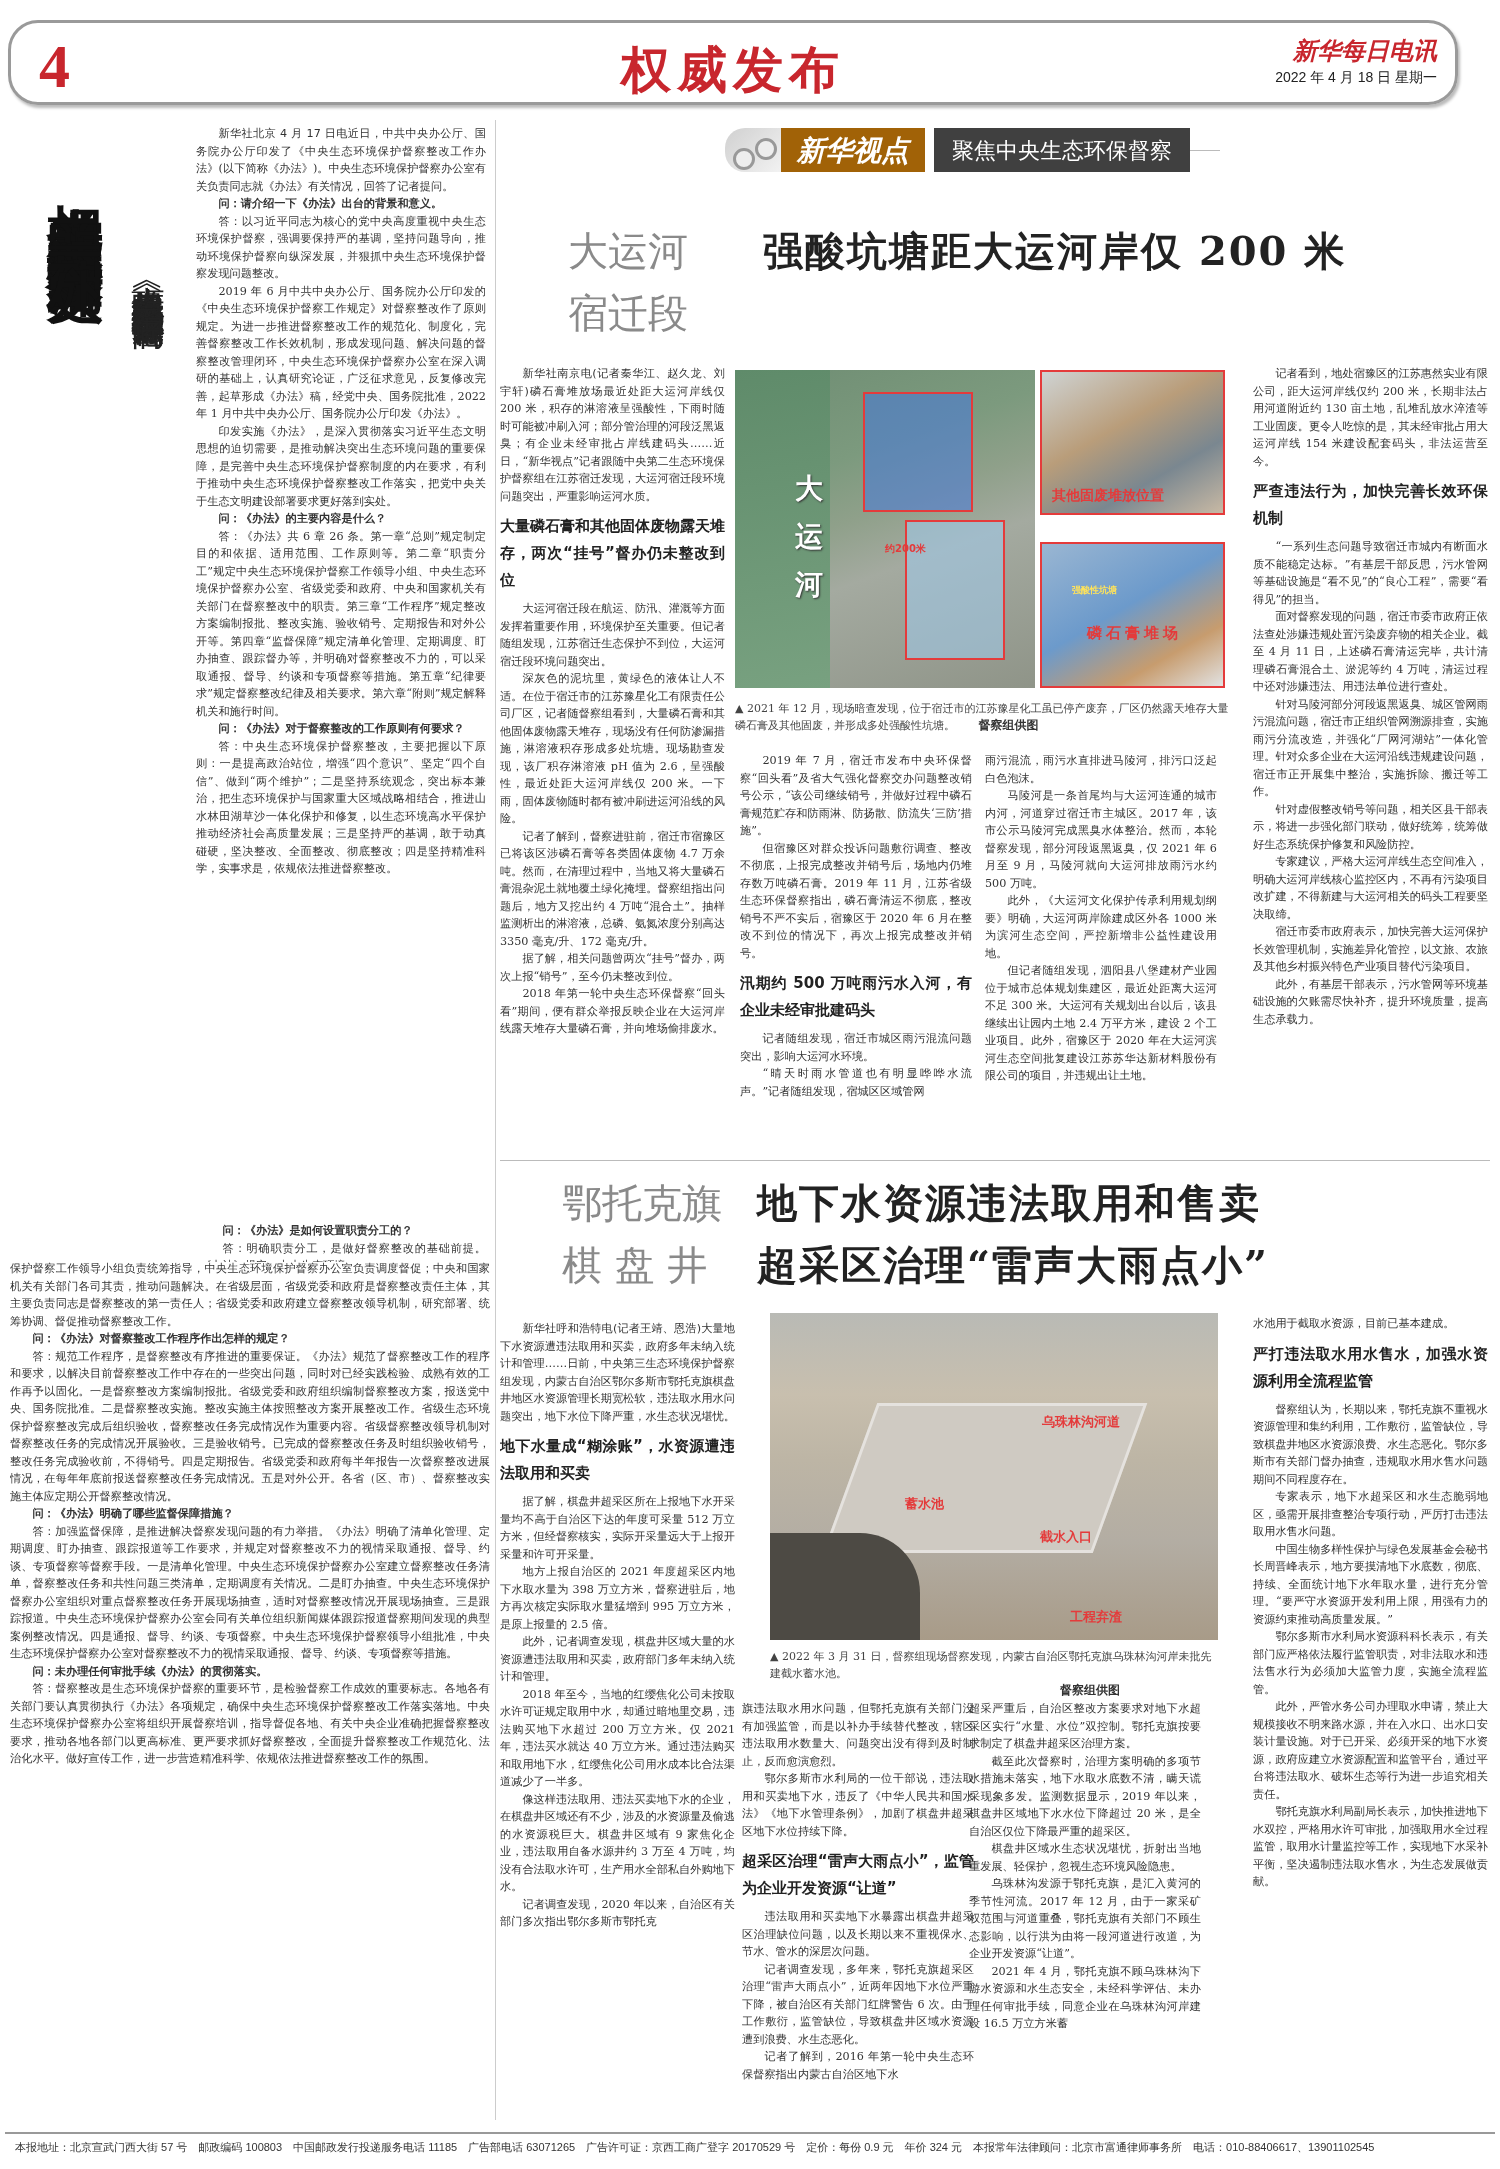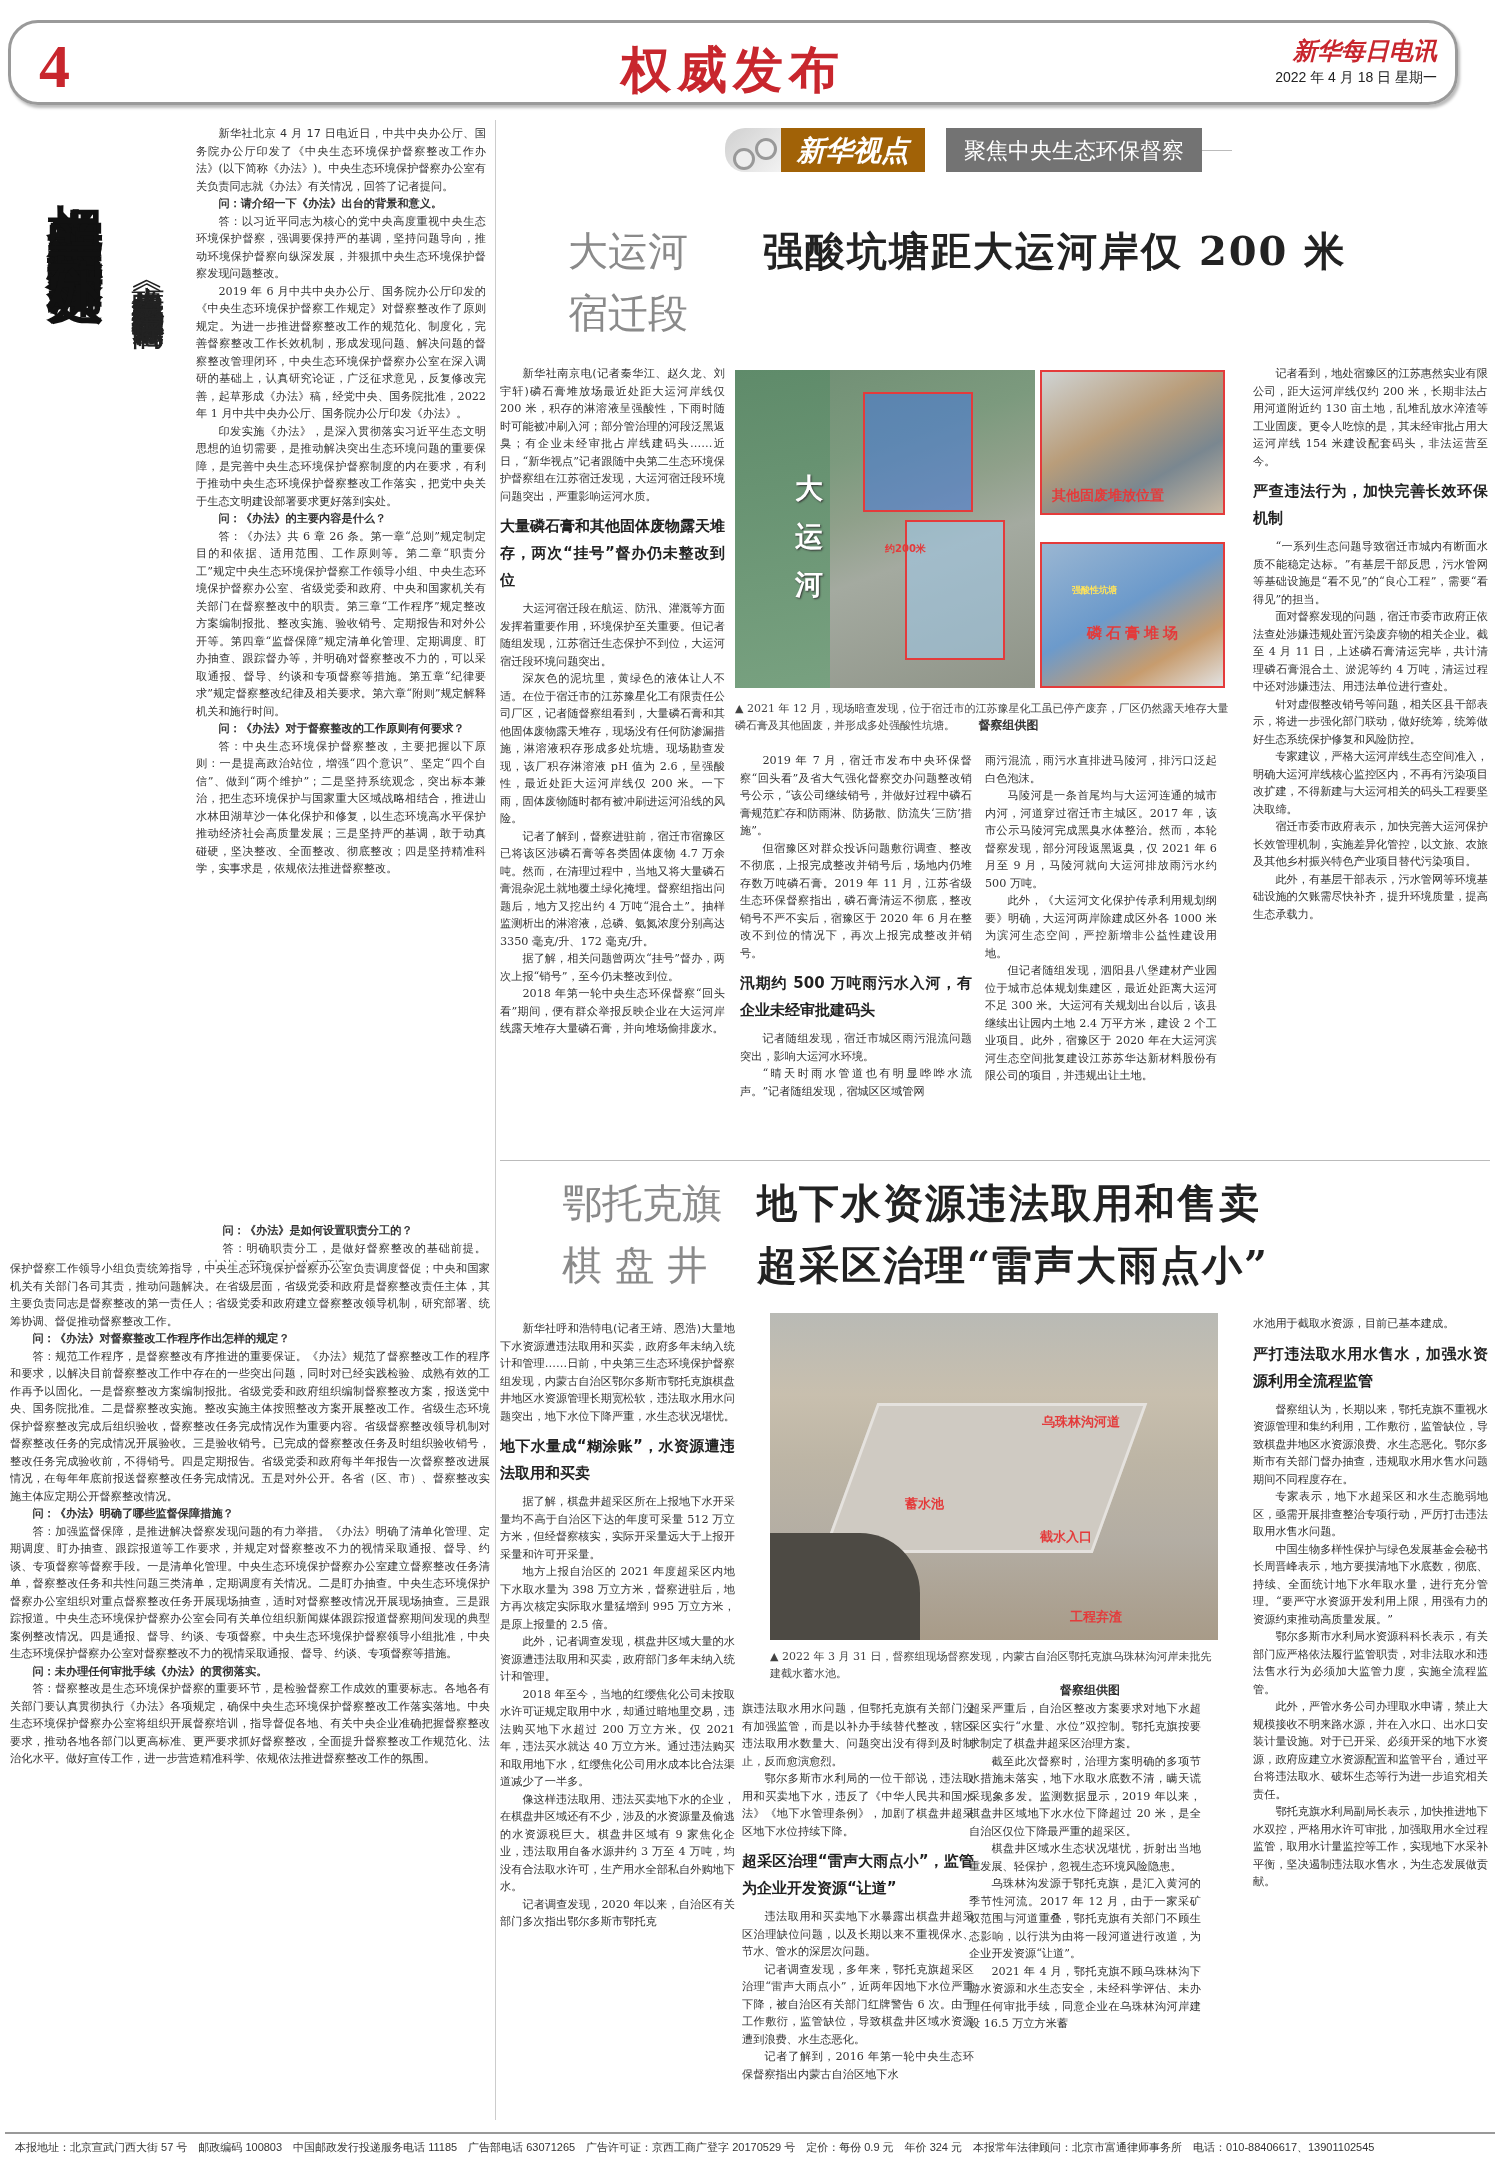--- a/index.html
+++ b/index.html
@@ -24,21 +24,21 @@
   .left-col1 { position: absolute; left: 196px; top: 125px; width: 290px; height: 1110px; }
   .left-wide { position: absolute; left: 10px; top: 1260px; width: 480px; height: 865px; }
   .left-qa-tail { position: absolute; left: 200px; top: 1222px; width: 286px; height: 40px; }
 
   
   .banner { position: absolute; left: 725px; top: 128px; height: 44px; display: flex; align-items: stretch; }
   .bin-icon { width: 56px; height: 44px; background: linear-gradient(135deg,#d0d0d0,#f2f2f2); border-radius: 20px 0 0 20px; position: relative; }
   .bin-icon::before, .bin-icon::after { content: ""; position: absolute; width: 16px; height: 16px; border-radius: 50%; border: 3px solid #999; background: #eee; top: 20px; }
   .bin-icon::before { left: 8px; } .bin-icon::after { left: 30px; top: 10px; }
   .banner-xhsd { background: #a16207; color: #fff; font-style: italic; font-weight: bold; font-size: 28px; padding: 4px 16px; font-family: "DejaVu Sans", sans-serif; }
-  .banner-topic { background: #737373; color: #fff; font-size: 22px; padding: 8px 18px; margin-left: 21px; font-family: "DejaVu Sans", sans-serif; }
+  .banner-topic { background: #404040; color: #fff; font-size: 22px; padding: 8px 18px; margin-left: 9px; font-family: "DejaVu Sans", sans-serif; }
   .banner-line { width: 30px; border-top: 1px solid #bbb; align-self: center; }
 
   .headline-pair { position: absolute; left: 568px; width: 850px; }
   .hl-row { display: flex; align-items: center; height: 62px; }
   .hl-loc { color: #8a8a8a; font-size: 40px; width: 195px; font-family: "DejaVu Sans", sans-serif; font-weight: 300; }
   .hl-main { color: #222; font-size: 40px; font-weight: bold; letter-spacing: 2px; }
 
   .photo { position: absolute; overflow: hidden; }
   .photo-label { position: absolute; font-family: "DejaVu Sans", sans-serif; font-weight: bold; }
   .caption { position: absolute; font-size: 11px; line-height: 17px; color: #444; }
@@ -149,20 +149,21 @@
   <p>马陵河是一条首尾均与大运河连通的城市内河，河道穿过宿迁市主城区。2017 年，该市公示马陵河完成黑臭水体整治。然而，本轮督察发现，部分河段返黑返臭，仅 2021 年 6 月至 9 月，马陵河就向大运河排放雨污水约 500 万吨。</p>
   <p>此外，《大运河文化保护传承利用规划纲要》明确，大运河两岸除建成区外各 1000 米为滨河生态空间，严控新增非公益性建设用地。</p>
   <p>但记者随组发现，泗阳县八堡建材产业园位于城市总体规划集建区，最近处距离大运河不足 300 米。大运河有关规划出台以后，该县继续出让园内土地 2.4 万平方米，建设 2 个工业项目。此外，宿豫区于 2020 年在大运河滨河生态空间批复建设江苏苏华达新材料股份有限公司的项目，并违规出让土地。</p>
 </div>
 
 <div class="abs col-text" style="left:1253px; top:365px; width:235px; height:790px;">
   <p>记者看到，地处宿豫区的江苏惠然实业有限公司，距大运河岸线仅约 200 米，长期非法占用河道附近约 130 亩土地，乱堆乱放水淬渣等工业固废。更令人吃惊的是，其未经审批占用大运河岸线 154 米建设配套码头，非法运营至今。</p>
   <div class="subhead">严查违法行为，加快完善长效环保机制</div>
   <p>“一系列生态问题导致宿迁市城内有断面水质不能稳定达标。”有基层干部反思，污水管网等基础设施是“看不见”的“良心工程”，需要“看得见”的担当。</p>
   <p>面对督察发现的问题，宿迁市委市政府正依法查处涉嫌违规处置污染废弃物的相关企业。截至 4 月 11 日，上述磷石膏清运完毕，共计清理磷石膏混合土、淤泥等约 4 万吨，清运过程中还对涉嫌违法、用违法单位进行查处。</p>
+  <p>针对马陵河部分河段返黑返臭、城区管网雨污混流问题，宿迁市正组织管网溯源排查，实施雨污分流改造，并强化“厂网河湖站”一体化管理。针对众多企业在大运河沿线违规建设问题，宿迁市正开展集中整治，实施拆除、搬迁等工作。</p>
   <p>针对虚假整改销号等问题，相关区县干部表示，将进一步强化部门联动，做好统筹，统筹做好生态系统保护修复和风险防控。</p>
   <p>专家建议，严格大运河岸线生态空间准入，明确大运河岸线核心监控区内，不再有污染项目改扩建，不得新建与大运河相关的码头工程要坚决取缔。</p>
   <p>宿迁市委市政府表示，加快完善大运河保护长效管理机制，实施差异化管控，以文旅、农旅及其他乡村振兴特色产业项目替代污染项目。</p>
   <p>此外，有基层干部表示，污水管网等环境基础设施的欠账需尽快补齐，提升环境质量，提高生态承载力。</p>
 </div>
 
 <div class="divider" style="left:500px; top:1160px; width:990px;"></div>
 
 <div class="headline-pair" style="top:1172px; left:562px;">
   <div class="hl-row">

